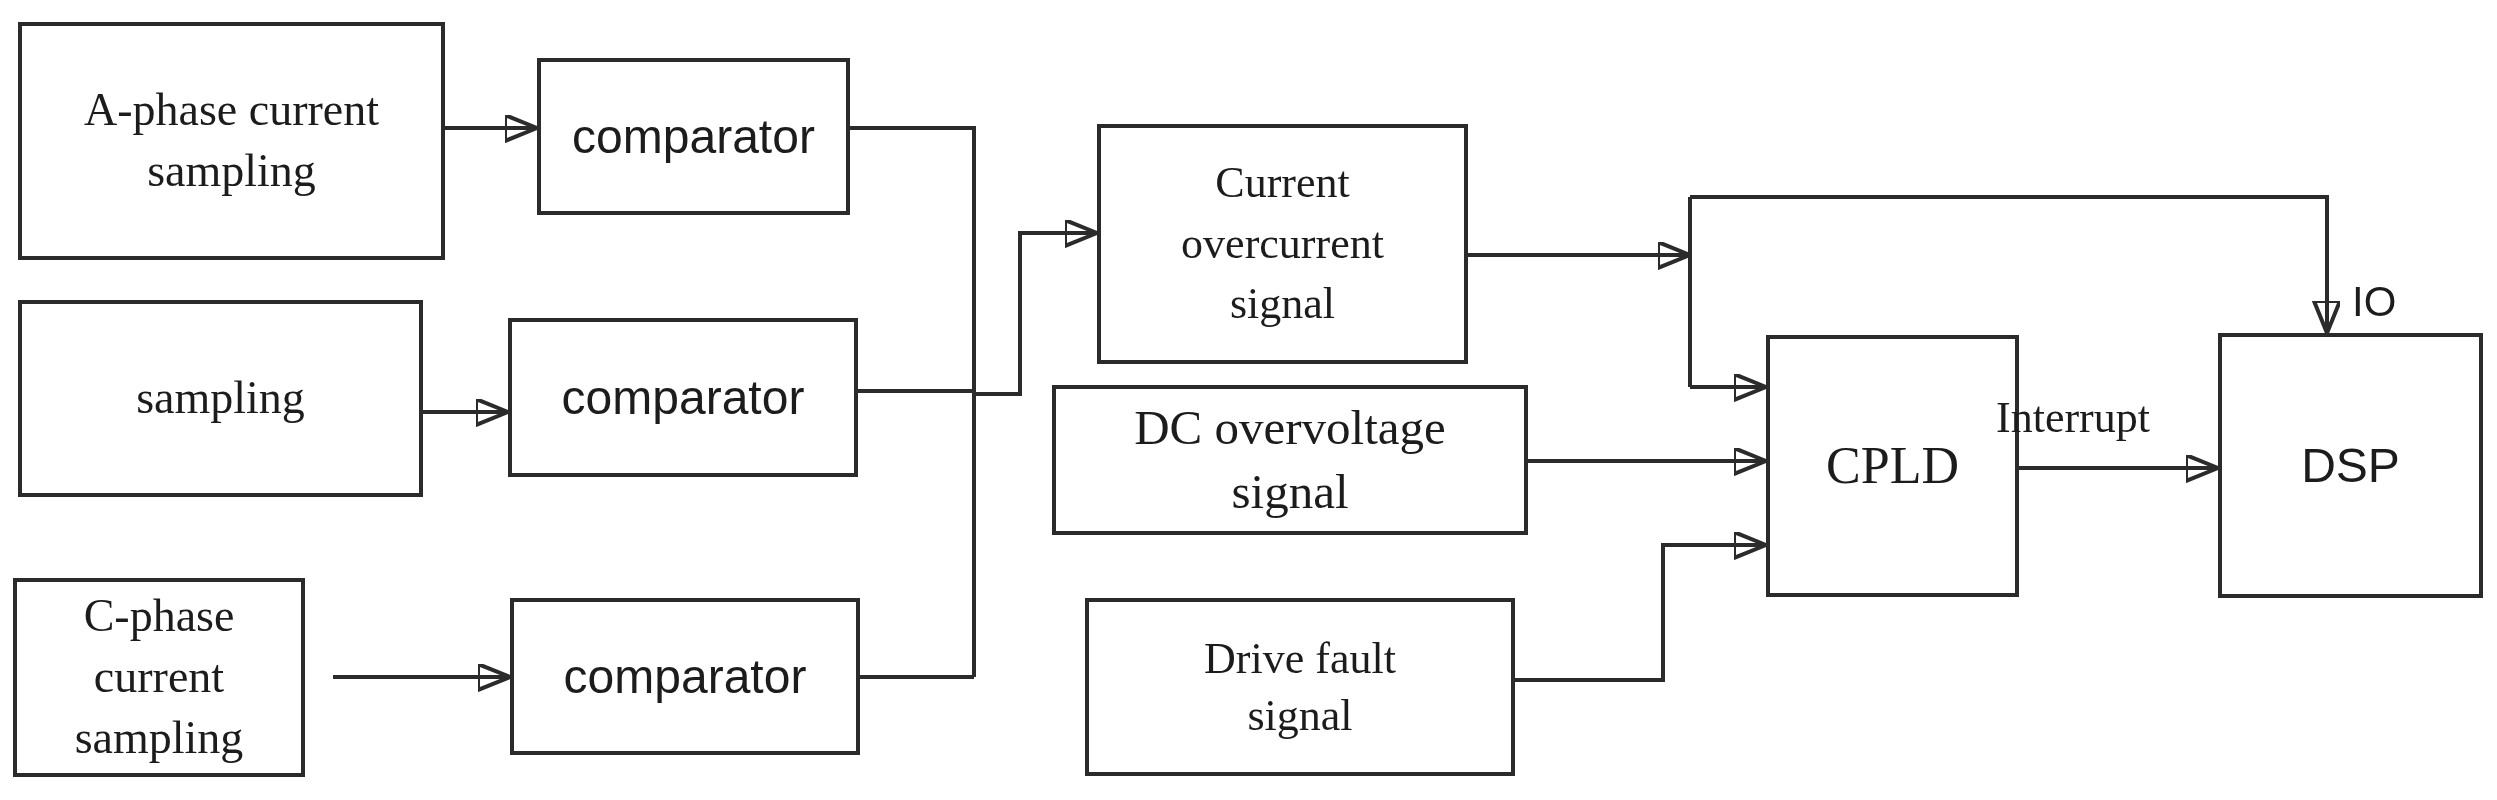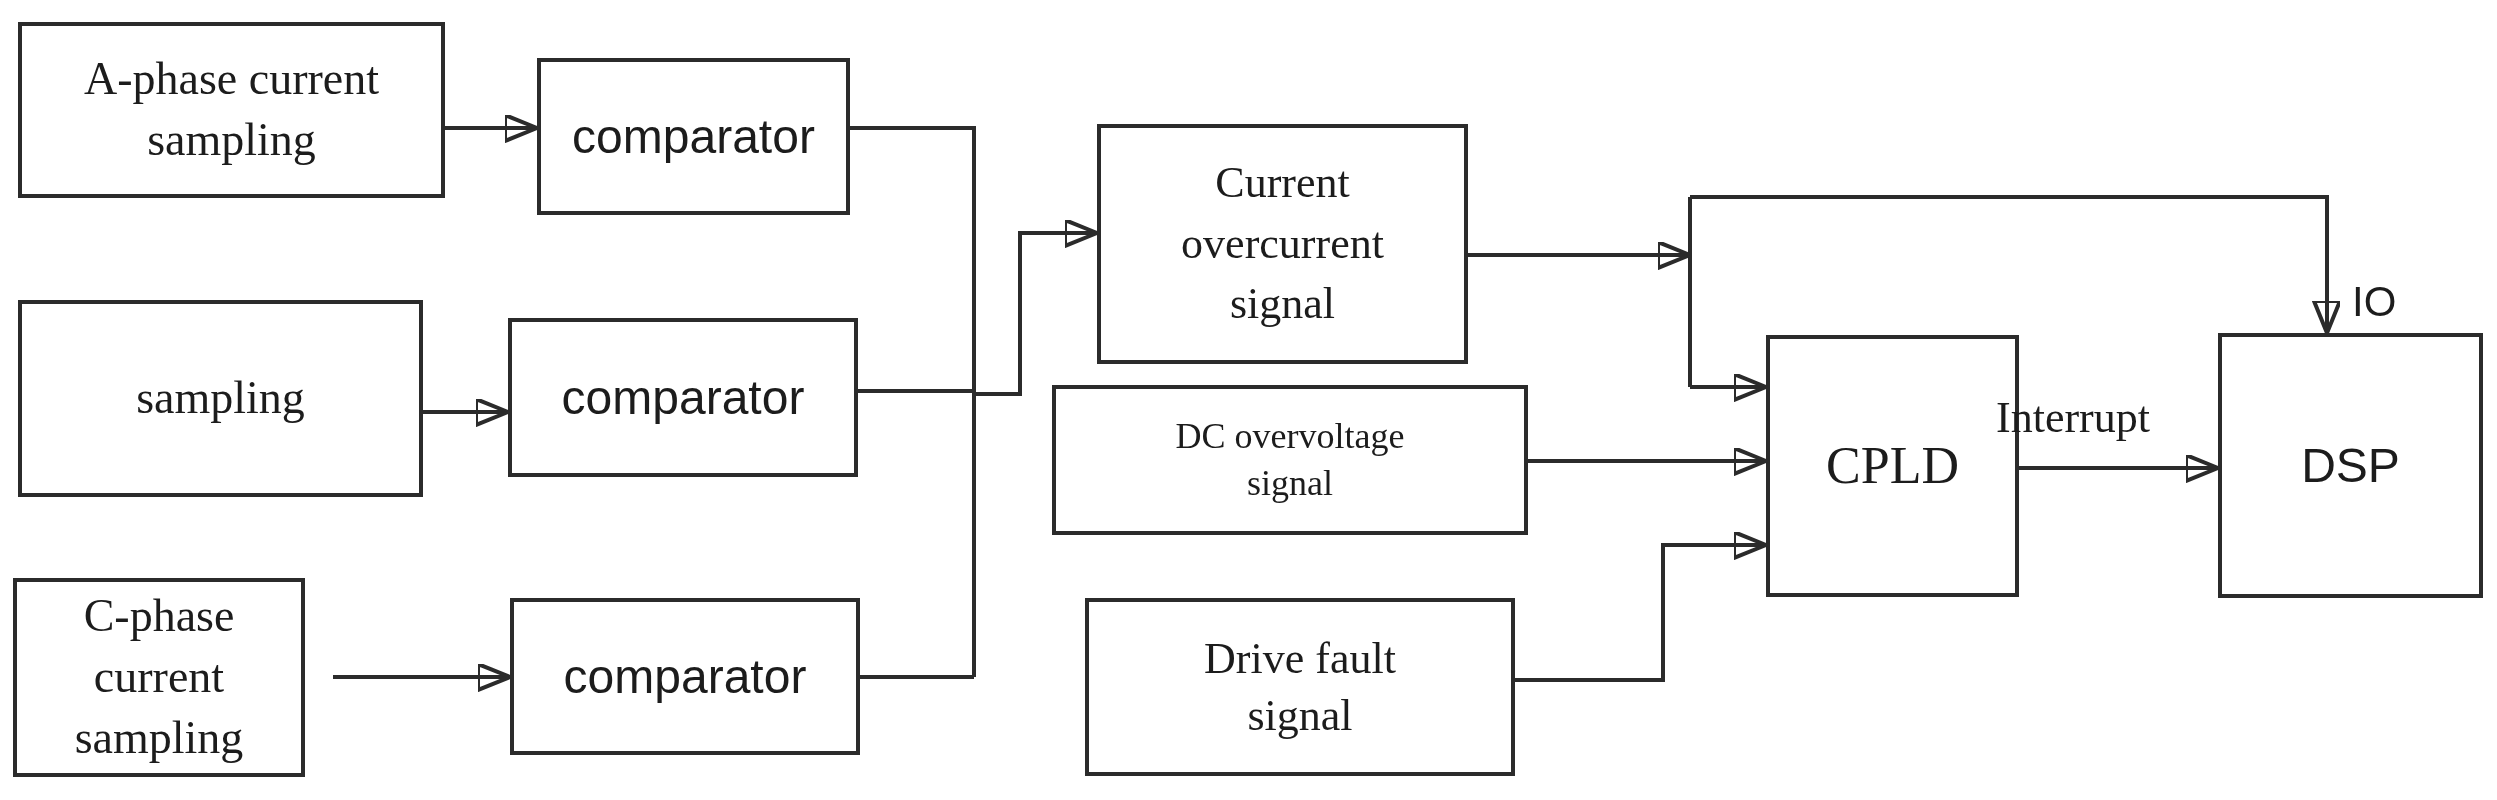--- a/index.html
+++ b/index.html
@@ -60,21 +60,21 @@
     <path d="M1690,197 L1690,387"></path>
     <path d="M1690,197 L2327,197 L2327,331" marker-end="url(#ah)"></path>
     <path d="M1690,387 L1764,387" marker-end="url(#ah)"></path>
 
     <path d="M1528,461 L1764,461" marker-end="url(#ah)"></path>
     <path d="M1515,680 L1663,680 L1663,545 L1764,545" marker-end="url(#ah)"></path>
 
     <path d="M1977,468 L2216,468" marker-end="url(#ah)"></path>
   </svg>
 
-  <div class="node serif" style="left:18px;top:22px;width:427px;height:176px;font-size:46px;">
+  <div class="node serif" style="left:18px;top:22px;width:427px;height:238px;font-size:46px;">
     <span>A-phase current</span>
     <span>sampling</span>
   </div>
 
   <div class="node sans" style="left:537px;top:58px;width:313px;height:157px;font-size:48px;">
     <span>comparator</span>
   </div>
 
   <div class="node serif" style="left:18px;top:300px;width:405px;height:197px;font-size:46px;">
     <span>sampling</span>
@@ -92,21 +92,21 @@
   <div class="node sans" style="left:510px;top:598px;width:350px;height:157px;font-size:48px;">
     <span>comparator</span>
   </div>
 
   <div class="node serif" style="left:1097px;top:124px;width:371px;height:240px;font-size:44px;line-height:1.38;">
     <span>Current</span>
     <span>overcurrent</span>
     <span>signal</span>
   </div>
 
-  <div class="node serif" style="left:1052px;top:385px;width:476px;height:150px;font-size:36px;line-height:1.3;">
+  <div class="node serif" style="left:1052px;top:385px;width:476px;height:150px;font-size:49px;line-height:1.3;">
     <span>DC overvoltage</span>
     <span>signal</span>
   </div>
 
   <div class="node serif" style="left:1085px;top:598px;width:430px;height:178px;font-size:44px;line-height:1.3;">
     <span>Drive fault</span>
     <span>signal</span>
   </div>
 
   <div class="node serif" style="left:1766px;top:335px;width:253px;height:262px;font-size:52px;">

